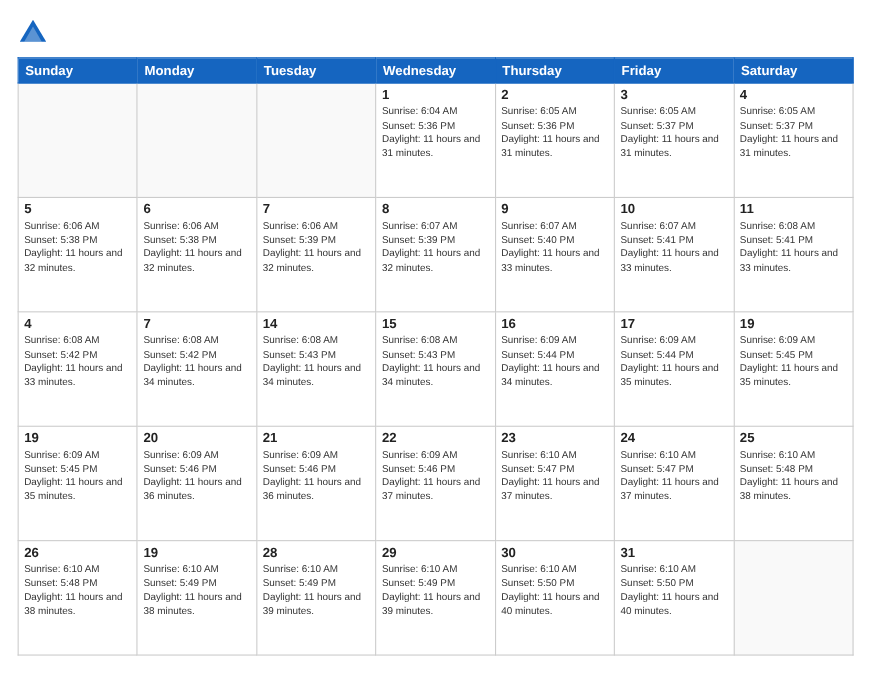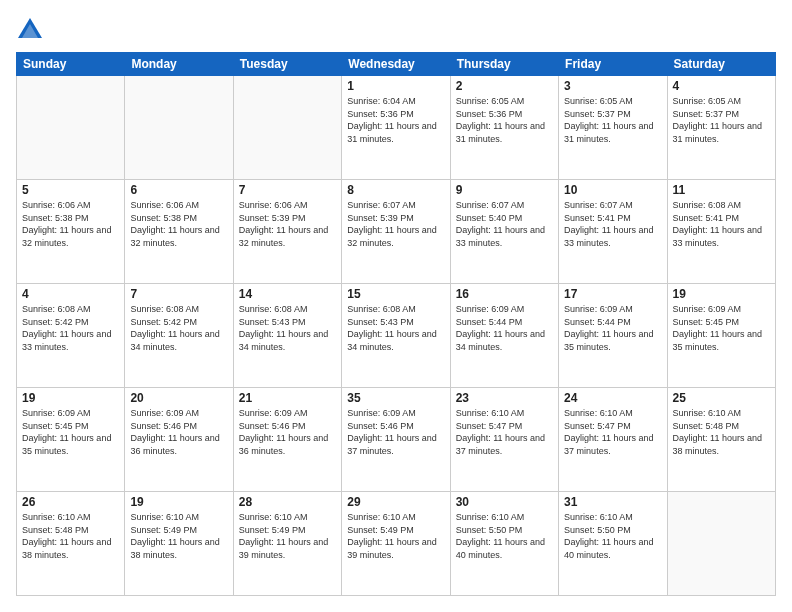--- a/index.html
+++ b/index.html
@@ -277,21 +277,21 @@
 and 36 minutes.</div>
           </td>
           <td>
             <span class="day-num">21</span>
             <div class="day-info">Sunrise: 6:09 AM
 Sunset: 5:46 PM
 Daylight: 11 hours
 and 36 minutes.</div>
           </td>
           <td>
-            <span class="day-num">35</span>
+            <span class="day-num">22</span>
             <div class="day-info">Sunrise: 6:09 AM
 Sunset: 5:46 PM
 Daylight: 11 hours
 and 37 minutes.</div>
           </td>
           <td>
             <span class="day-num">23</span>
             <div class="day-info">Sunrise: 6:10 AM
 Sunset: 5:47 PM
 Daylight: 11 hours

